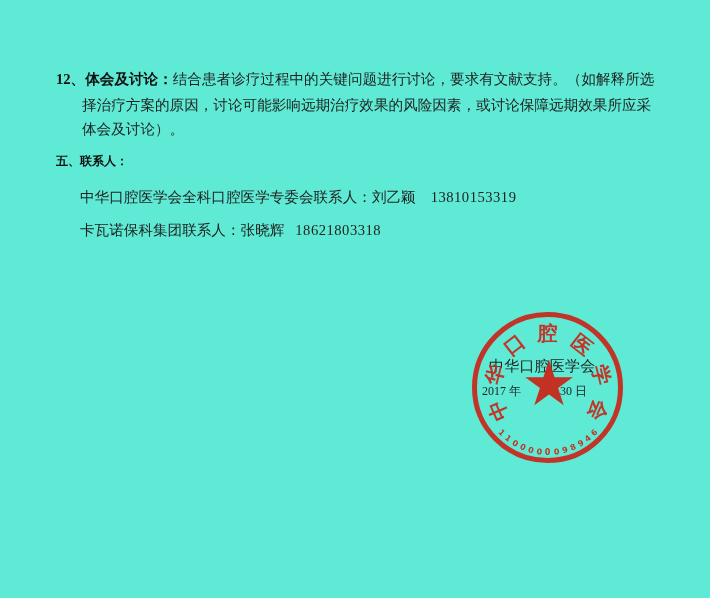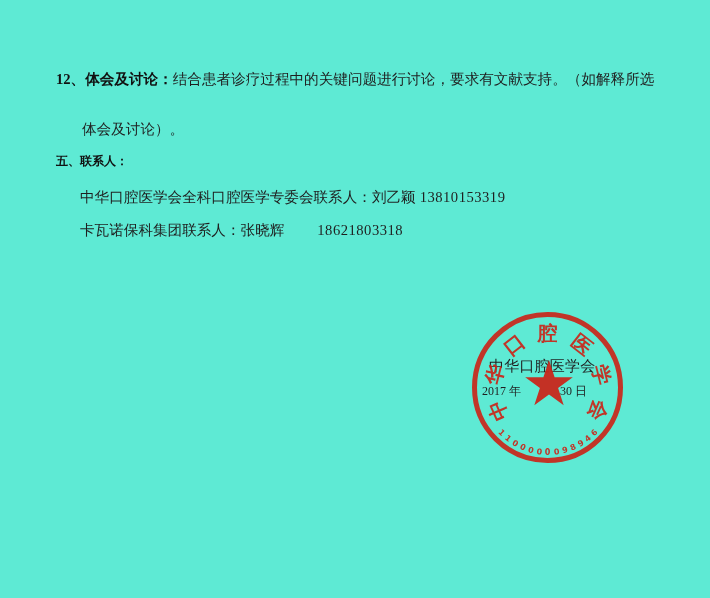--- a/index.html
+++ b/index.html
@@ -17,22 +17,22 @@
     font-size:14.6px;
     line-height:16px;
   }
   .bold{font-weight:bold;color:#111;}
   .l1{left:56px;top:71px;}
   .l2{left:82px;top:97px;}
   .l3{left:82px;top:121px;}
   .heading{left:56px;top:153px;font-size:12px;}
   .c1{left:80px;top:189px;}
   .c2{left:80px;top:222px;}
-  .phone{margin-left:4px;letter-spacing:0.5px;}
-  .phone2{margin-left:33px;letter-spacing:0.5px;}
+  .phone{margin-left:15px;letter-spacing:0.5px;}
+  .phone2{margin-left:11px;letter-spacing:0.5px;}
 
   
   .sig-org{
     position:absolute;left:489px;top:357px;
     font-size:15px;letter-spacing:0.2px;z-index:1;
   }
   .sig-date{position:absolute;top:383px;font-size:12px;z-index:1;}
   .sig-date-prefix{left:482px;}
   .sig-date-suffix{left:560px;text-align:center;}
 
@@ -69,20 +69,21 @@
   .stamp-star{position:absolute;left:51px;top:47px;}
 </style>
 </head>
 <body>
 
 <div class="page">
 
   <div class="line l1">
     <span class="bold">12、</span><span class="bold">体会及讨论：</span><span>结合患者诊疗过程中的关键问题进行讨论，要求有文献支持。（如解释所选</span>
   </div>
+  <div class="line l2">择治疗方案的原因，讨论可能影响远期治疗效果的风险因素，或讨论保障远期效果所应采</div>
   <div class="line l3">体会及讨论）。</div>
 
   <div class="line heading bold">五、联系人：</div>
 
   <div class="line c1">
     <span>中华口腔医学会全科口腔医学专委会联系人：</span><span>刘乙颖</span><span class="phone">13810153319</span>
   </div>
   <div class="line c2">
     <span>卡瓦诺保科集团联系人：</span><span>张晓辉</span><span class="phone2">18621803318</span>
   </div>

